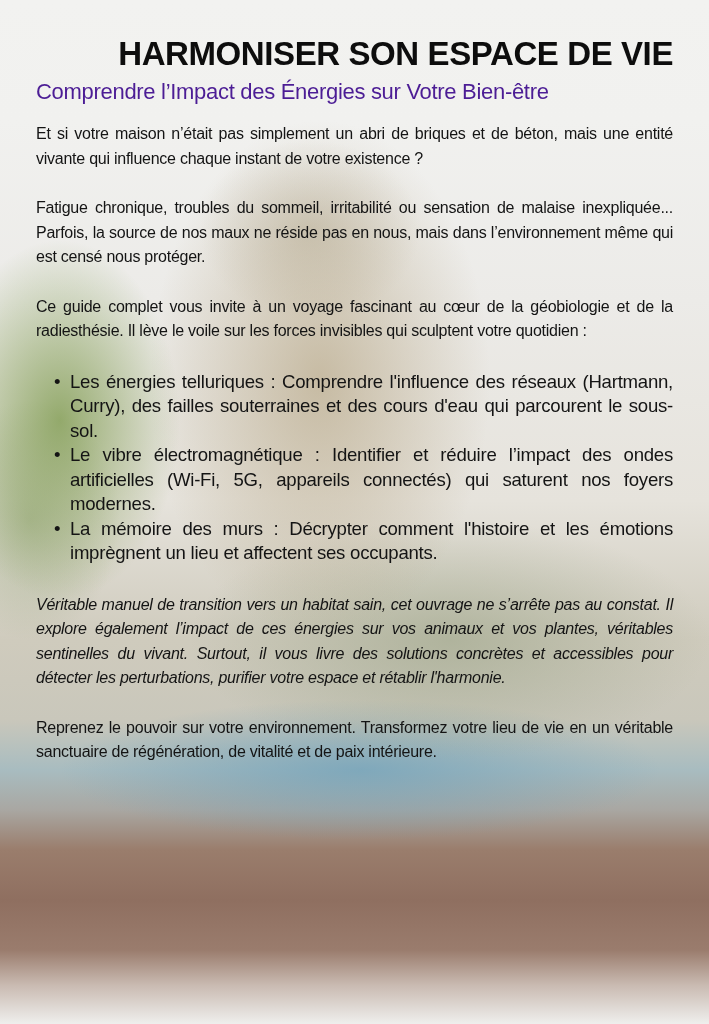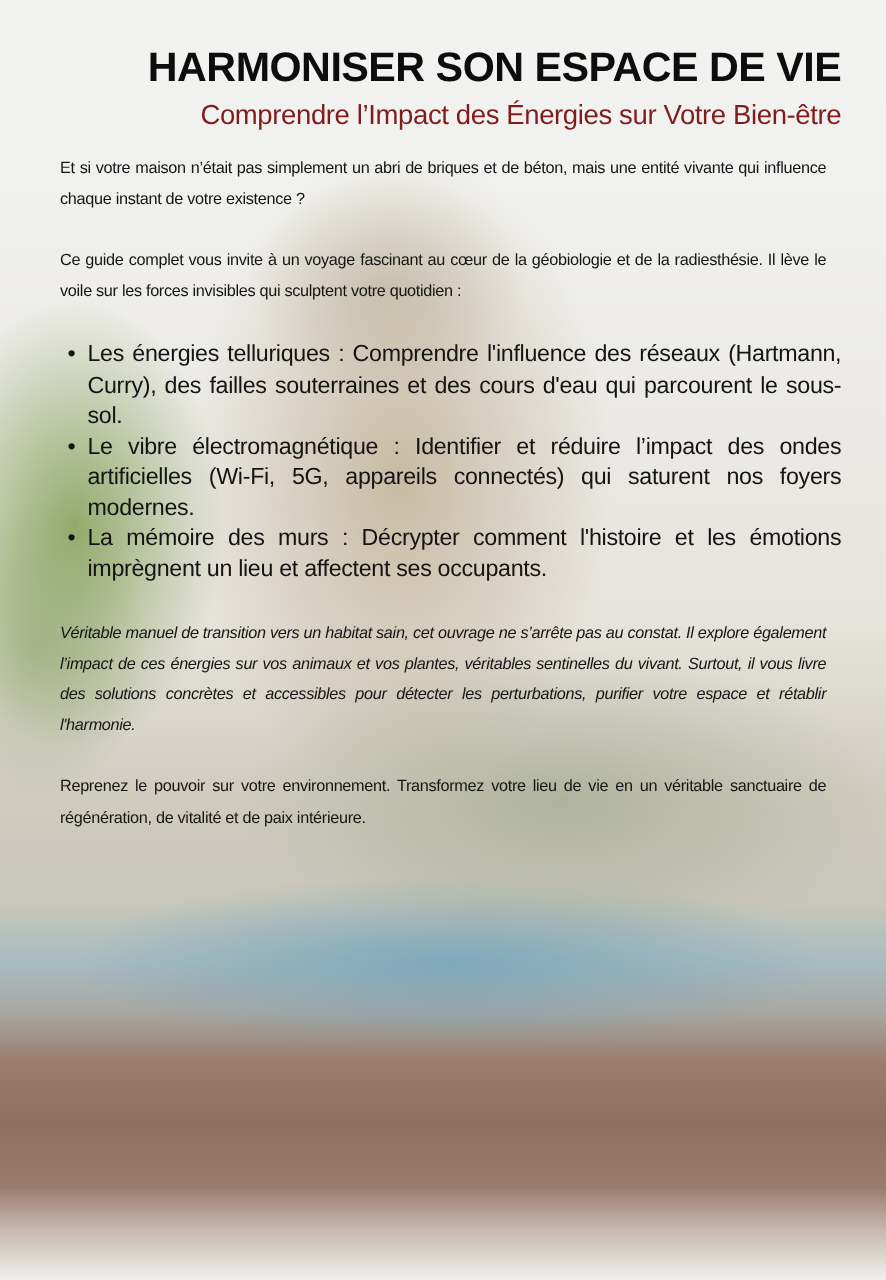--- a/index.html
+++ b/index.html
@@ -50,30 +50,30 @@
     margin: 0;
     text-align: right;
     font-weight: bold;
     font-size: 33px;
     line-height: 40px;
     letter-spacing: -0.4px;
     color: #0d0d0d;
   }
   .subtitle {
     margin: 2px 0 0 0;
-    text-align: right;
+    text-align: left;
     font-size: 22px;
     line-height: 32px;
     font-weight: normal;
     letter-spacing: -0.3px;
-    color: #7f1d1d;
+    color: #4c1d95;
   }
   .para {
-    margin: 12px;
-    font-size: 13px;
+    margin: 0;
+    font-size: 16px;
     line-height: 24.5px;
     text-align: justify;
     letter-spacing: -0.25px;
   }
   .p1 { margin-top: 14px; }
   .gap { margin-top: 25px; }
   .list {
     margin: 26px 0 0 0;
     padding: 0 0 0 34px;
     list-style: none;
@@ -96,20 +96,21 @@
 </head>
 <body>
 
 <div class="bg"></div>
 
 <div class="content">
   <h1 class="title">HARMONISER SON ESPACE DE VIE</h1>
   <h2 class="subtitle">Comprendre l’Impact des Énergies sur Votre Bien-être</h2>
 
   <p class="para p1">Et si votre maison n’était pas simplement un abri de briques et de béton, mais une entité vivante qui influence chaque instant de votre existence ?</p>
+  <p class="para gap">Fatigue chronique, troubles du sommeil, irritabilité ou sensation de malaise inexpliquée... Parfois, la source de nos maux ne réside pas en nous, mais dans l’environnement même qui est censé nous protéger.</p>
   <p class="para gap">Ce guide complet vous invite à un voyage fascinant au cœur de la géobiologie et de la radiesthésie. Il lève le voile sur les forces invisibles qui sculptent votre quotidien :</p>
 
   <ul class="list">
     <li>
       <span class="bullet">•</span><span>Les </span><span class="strong">énergies telluriques</span><span> : Comprendre l'influence des réseaux (Hartmann, Curry), des failles souterraines et des cours d'eau qui parcourent le sous-sol.</span>
     </li>
     <li>
       <span class="bullet">•</span><span>Le </span><span class="strong">vibre électromagnétique</span><span> : Identifier et réduire l’impact des ondes artificielles (Wi-Fi, 5G, appareils connectés) qui saturent nos foyers modernes.</span>
     </li>
     <li class="left">

